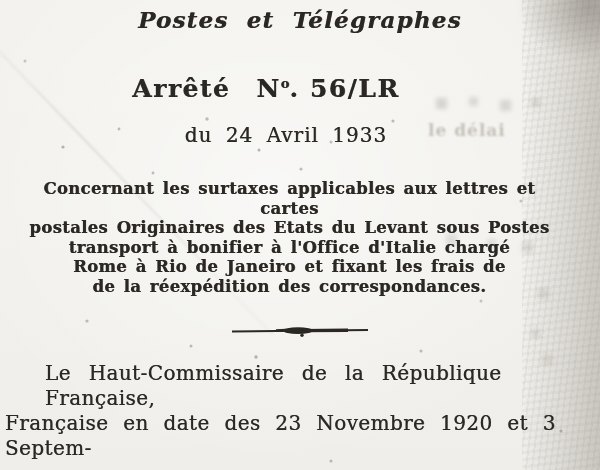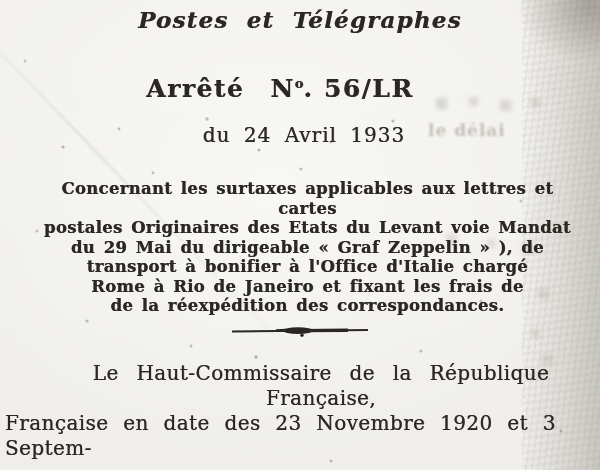--- a/index.html
+++ b/index.html
@@ -62,42 +62,42 @@
     filter:blur(2.2px);
   }
   
   .ink{ text-shadow:0.35px 0.35px 0.5px rgba(43,38,33,0.55), -0.2px 0 0.4px rgba(43,38,33,0.35); }
   .dept-title{
     position:absolute;top:6px;left:0;width:600px;text-align:center;
     font-size:23px;font-weight:bold;font-style:italic;
     letter-spacing:1.2px;word-spacing:9px;
   }
   .decree-title{
-    position:absolute;top:74px;left:18px;width:524px;text-align:center;
+    position:absolute;top:74px;left:4px;width:524px;text-align:center;
     font-size:25px;font-weight:bold;letter-spacing:1.5px;
   }
   .decree-title .gap{display:inline-block;width:26px;}
   .decree-title sup{font-size:13px;vertical-align:super;letter-spacing:0;}
   .date-line{
-    position:absolute;top:123px;left:18px;width:572px;text-align:center;
+    position:absolute;top:123px;left:0;width:572px;text-align:center;
     font-size:20px;letter-spacing:1px;word-spacing:6px;
   }
   .subject{
-    position:absolute;top:179px;left:40px;width:535px;text-align:center;
+    position:absolute;top:179px;left:22px;width:535px;text-align:center;
     font-size:16.5px;font-weight:bold;line-height:19.5px;
     letter-spacing:0.3px;word-spacing:2.5px;
   }
   .divider{
     position:absolute;top:322px;left:0;width:600px;text-align:center;
   }
   .body-text{
     position:absolute;top:361px;left:5px;width:592px;
     font-size:20px;line-height:25px;letter-spacing:0.4px;
   }
-  .body-text .ln0{padding-left:40px;word-spacing:11px;text-align:center;}
+  .body-text .ln0{padding-left:40px;word-spacing:11px;}
   .body-text .ln1{padding-left:32px;word-spacing:18px;}
   .body-text .ln2{word-spacing:8px;}
 </style>
 </head>
 <body>
 
 <div class="page">
 
   <div class="crease"></div>
   <div class="speckles"></div>
@@ -109,22 +109,21 @@
   <div class="dept-title ink">Postes et Télégraphes</div>
 
   <div class="decree-title ink">
     <span>Arrêté</span><span class="gap"></span><span>N</span><sup>o</sup><span>.</span>&nbsp;<span>56/LR</span>
   </div>
 
   <div class="date-line ink">du 24 Avril 1933</div>
 
   <div class="subject ink">
     <div>Concernant les surtaxes applicables aux lettres et cartes</div>
-    <div>postales Originaires des Etats du Levant voie Mandat</div>
-    <div>du 29 Mai du dirigeable « Graf Zeppelin » ), de</div>
+    <div>postales Originaires des Etats du Levant sous Postes</div>
     <div>transport à bonifier à l'Office d'Italie chargé</div>
     <div>Rome à Rio de Janeiro et fixant les frais de</div>
     <div>de la réexpédition des correspondances.</div>
   </div>
 
   <div class="divider">
     <svg width="140" height="18" viewBox="0 0 140 18">
       <line x1="2" y1="9.5" x2="138" y2="8" stroke="#2b2722" stroke-width="1.8"></line>
       <line x1="72" y1="8.6" x2="118" y2="8.2" stroke="#2b2722" stroke-width="3.4"></line>
       <ellipse cx="68" cy="8.6" rx="15" ry="3.4" fill="#2b2722"></ellipse>

